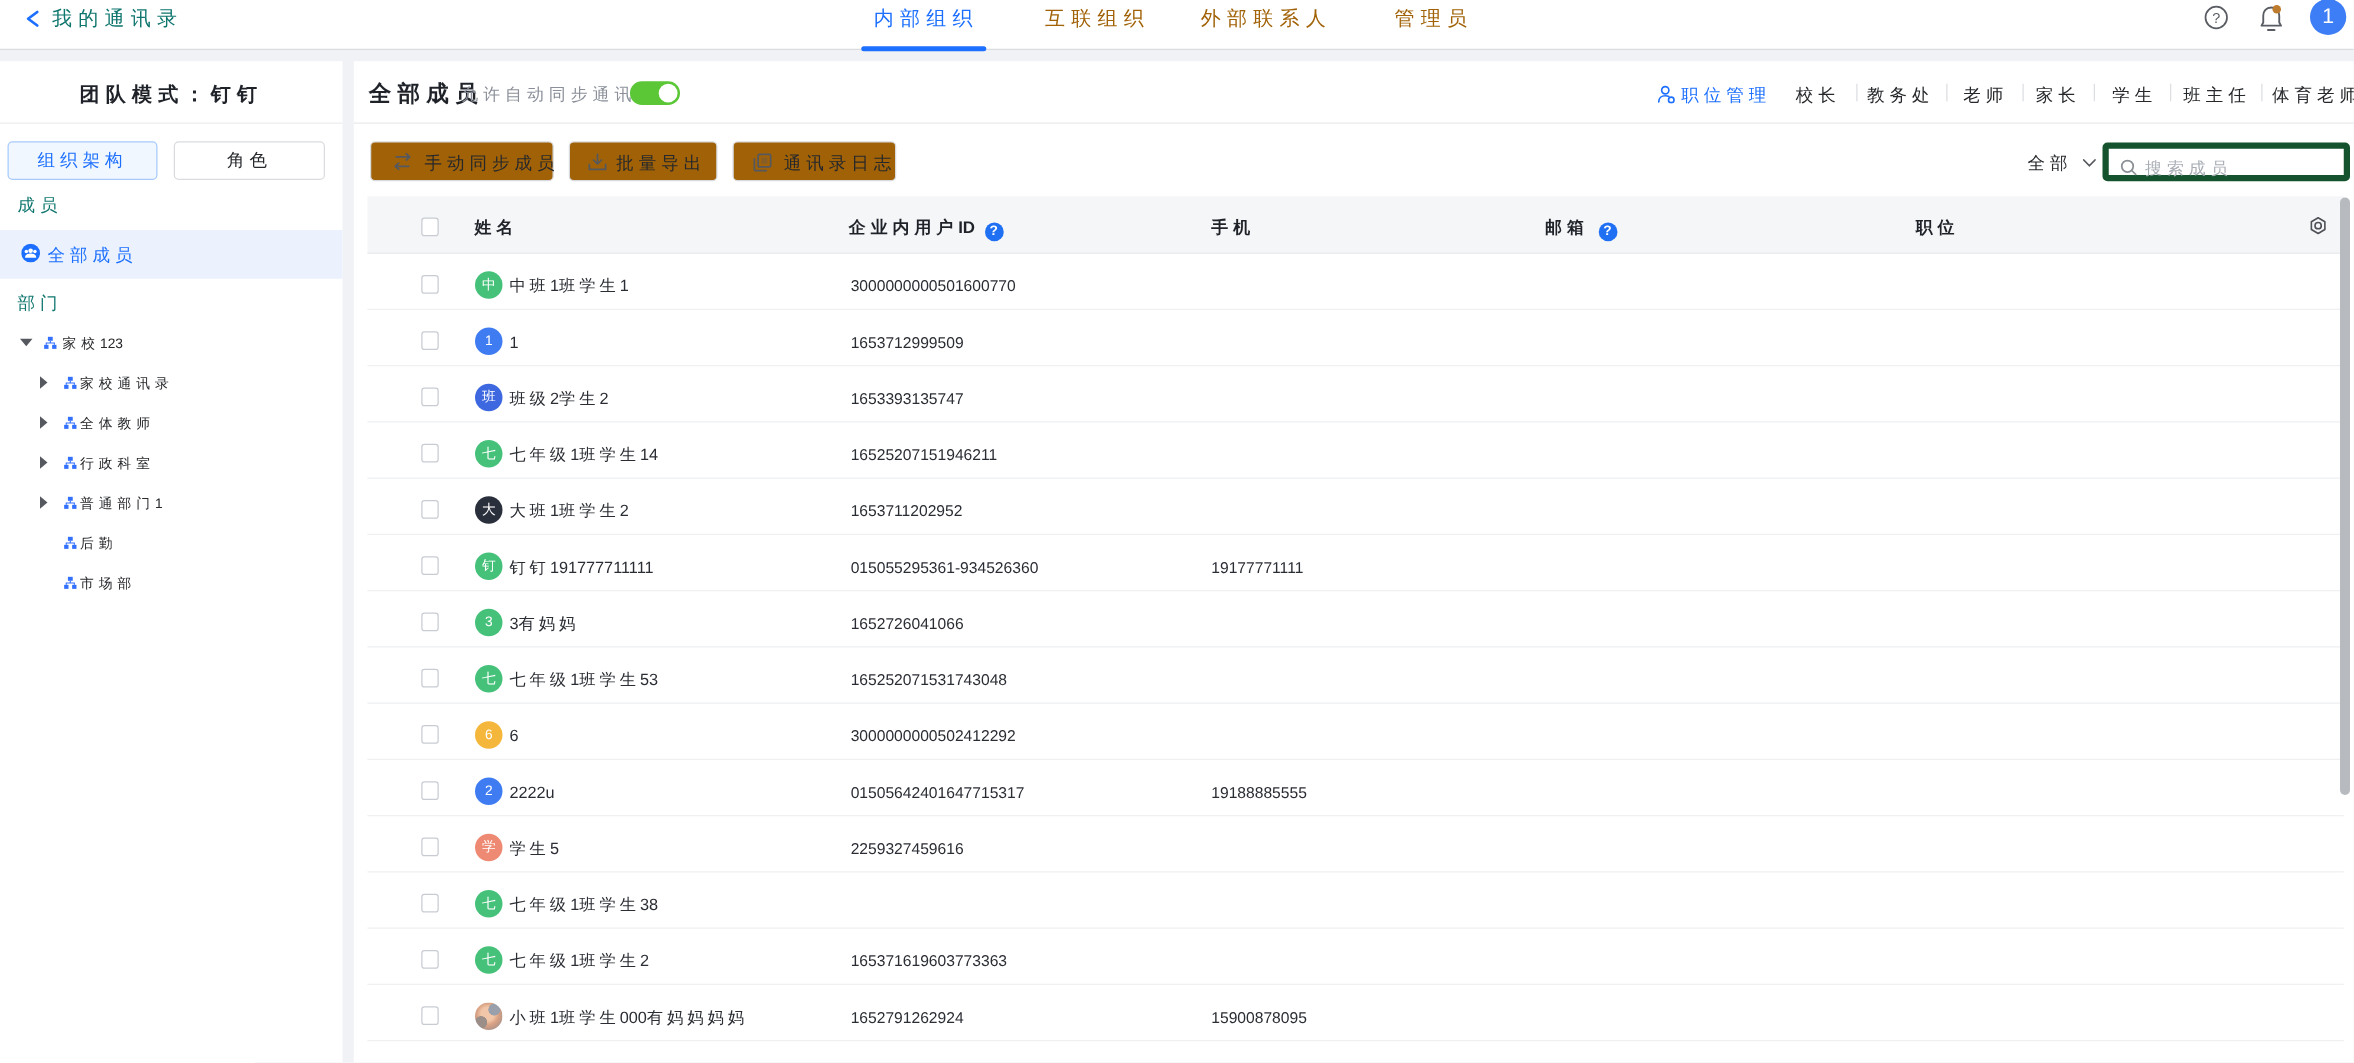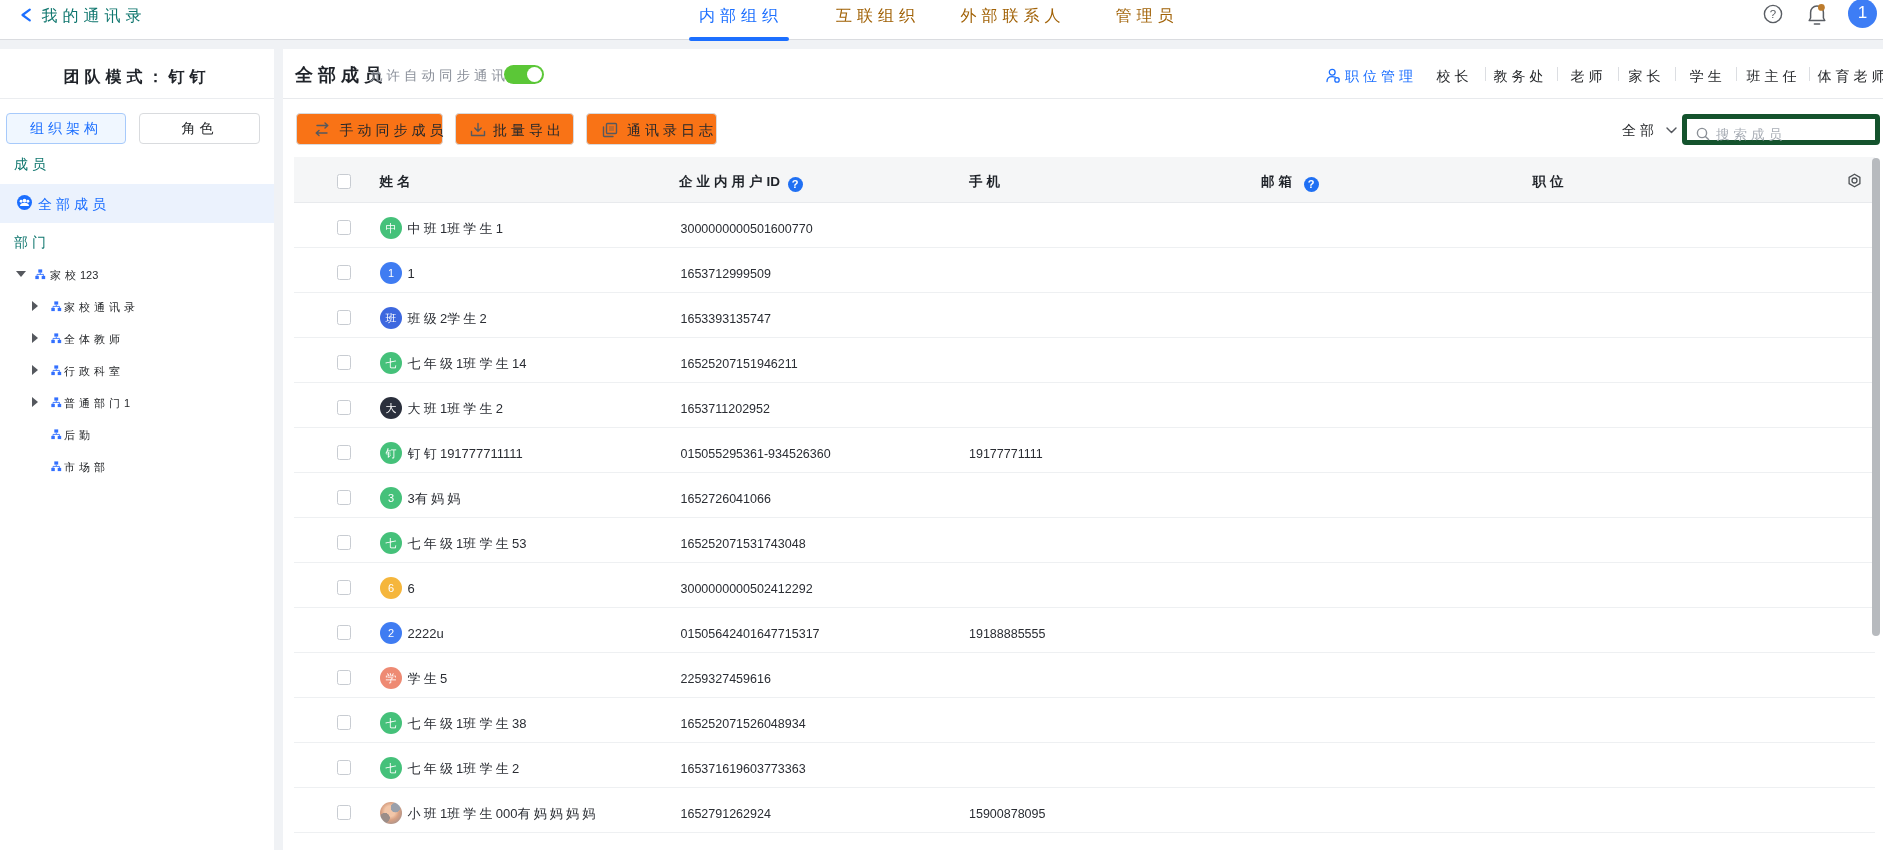--- a/index.html
+++ b/index.html
@@ -31,21 +31,21 @@
 
 #main{position:absolute;left:283px;top:49px;width:1600px;height:801px;background:#fff}
 #main .hr{position:absolute;left:0;top:49px;width:1600px;height:1px;background:#e8eaed}
 #h1t{position:absolute;left:12px;top:0;line-height:53px;font-size:18px;font-weight:bold;color:#1f2329;letter-spacing:5px;white-space:nowrap}
 #autolabel{position:absolute;left:86px;top:0;line-height:53px;font-size:13.5px;color:#8a8f99;white-space:nowrap}
 #toggle{position:absolute;left:221px;top:16px;width:40px;height:19px;border-radius:10px;background:#5bc737}
 #toggle .knob{position:absolute;right:2px;top:2px;width:15px;height:15px;border-radius:50%;background:#fff}
 #posmgr{position:absolute;left:1043px;top:0;line-height:55px;font-size:14px;color:#1c6fff;white-space:nowrap}
 .hdrtag{position:absolute;top:0;line-height:55px;font-size:14px;color:#26282b;transform:translateX(-50%);white-space:nowrap}
 .hdrsep{position:absolute;top:18px;width:1px;height:14px;background:#dcdee2}
-.tbtn{position:absolute;top:64px;height:32px;border:1px solid #d8dadd;border-radius:4px;background:#f97316;font-size:14px;color:#26282b}
+.tbtn{position:absolute;top:64px;height:32px;border:1px solid #d8dadd;border-radius:4px;background:#a16207;font-size:14px;color:#26282b}
 .tbtn .lab{position:absolute;top:0;line-height:33px;white-space:nowrap}
 #filter{position:absolute;left:1339px;top:64px;line-height:35px;font-size:14px;color:#26282b;white-space:nowrap}
 #search{position:absolute;left:1399px;top:65px;width:198px;height:31px;border:5px solid #14532d;border-radius:4px;background:#fff}
 #search .ph{position:absolute;left:29px;top:0;line-height:31px;font-size:13.5px;color:#a8adb5;white-space:nowrap}
 
 #thead{position:absolute;left:11px;top:108px;width:1581px;height:46px;background:#f5f6f7;border-bottom:1px solid #e8eaed;font-weight:bold;font-size:13.5px;color:#1f2329}
 .hc{position:absolute;top:0;line-height:50px;white-space:nowrap}
 #tbody{position:absolute;left:11px;top:154px;width:1581px}
 .row{position:relative;height:45px;border-bottom:1px solid #eef0f2;font-size:13px;color:#2a2d33;white-space:nowrap}
 .cb{position:absolute;left:42.5px;width:14.5px;height:14.5px;border:1px solid #c8ccd2;border-radius:2.5px;background:#fff;top:17px}
@@ -228,21 +228,21 @@
         <line x1="9.4" y1="9.4" x2="12.6" y2="12.6" stroke="#8a8f96" stroke-width="1.4" stroke-linecap="round"></line>
       </svg>
     <div class="ph cjk">搜索成员</div>
   </div>
 
   <div id="thead">
     <div class="cb"></div>
     <div class="hc cjk" style="left:85.5px">姓名</div>
     <div class="hc" style="left:385px"><span class="cjk">企业内用户</span>ID&nbsp;&nbsp;<span class="qm">?</span></div>
     <div class="hc cjk" style="left:675px">手机</div>
-    <div class="hc" style="left:967px"><span class="cjk">邮箱</span>&nbsp;&nbsp;<span class="qm">?</span></div>
+    <div class="hc" style="left:942px"><span class="cjk">邮箱</span>&nbsp;&nbsp;<span class="qm">?</span></div>
     <div class="hc cjk" style="left:1238.5px">职位</div>
     <svg class="abs" style="left:1553px;top:16px" width="15" height="15" viewBox="0 0 15 15">
         <path d="M7.5 1.2 L12.9 4.35 L12.9 10.65 L7.5 13.8 L2.1 10.65 L2.1 4.35 Z" fill="none" stroke="#4e5256" stroke-width="1.3" stroke-linejoin="round"></path>
         <circle cx="7.5" cy="7.5" r="2.5" fill="none" stroke="#4e5256" stroke-width="1.3"></circle>
       </svg>
   </div>
   <div id="tbody">
       <div class="row">
         <div class="cb"></div>
         <div class="ava" style="background:#45c17a">中</div>
@@ -308,21 +308,20 @@
       <div class="row">
         <div class="cb"></div>
         <div class="ava" style="background:#ee8a73">学</div>
         <div class="nm"><span class="cs">学生</span>5</div>
         <div class="idv">2259327459616</div>
       </div>
       <div class="row">
         <div class="cb"></div>
         <div class="ava" style="background:#45c17a">七</div>
         <div class="nm"><span class="cs">七年级</span>1<span class="cs">班学生</span>38</div>
-        <div class="idv">165252071526048934</div>
       </div>
       <div class="row">
         <div class="cb"></div>
         <div class="ava" style="background:#45c17a">七</div>
         <div class="nm"><span class="cs">七年级</span>1<span class="cs">班学生</span>2</div>
         <div class="idv">165371619603773363</div>
       </div>
       <div class="row">
         <div class="cb"></div>
         <div class="ava" style="background:radial-gradient(circle at 70% 26%,#9aa0ab 0 20%,rgba(0,0,0,0) 22%),radial-gradient(circle at 22% 72%,#9b8d88 0 20%,rgba(0,0,0,0) 22%),radial-gradient(circle at 46% 42%,#f2c6a8 0 30%,#d9a183 50%,#b2958a 74%,#8b8e96 100%)"></div>

